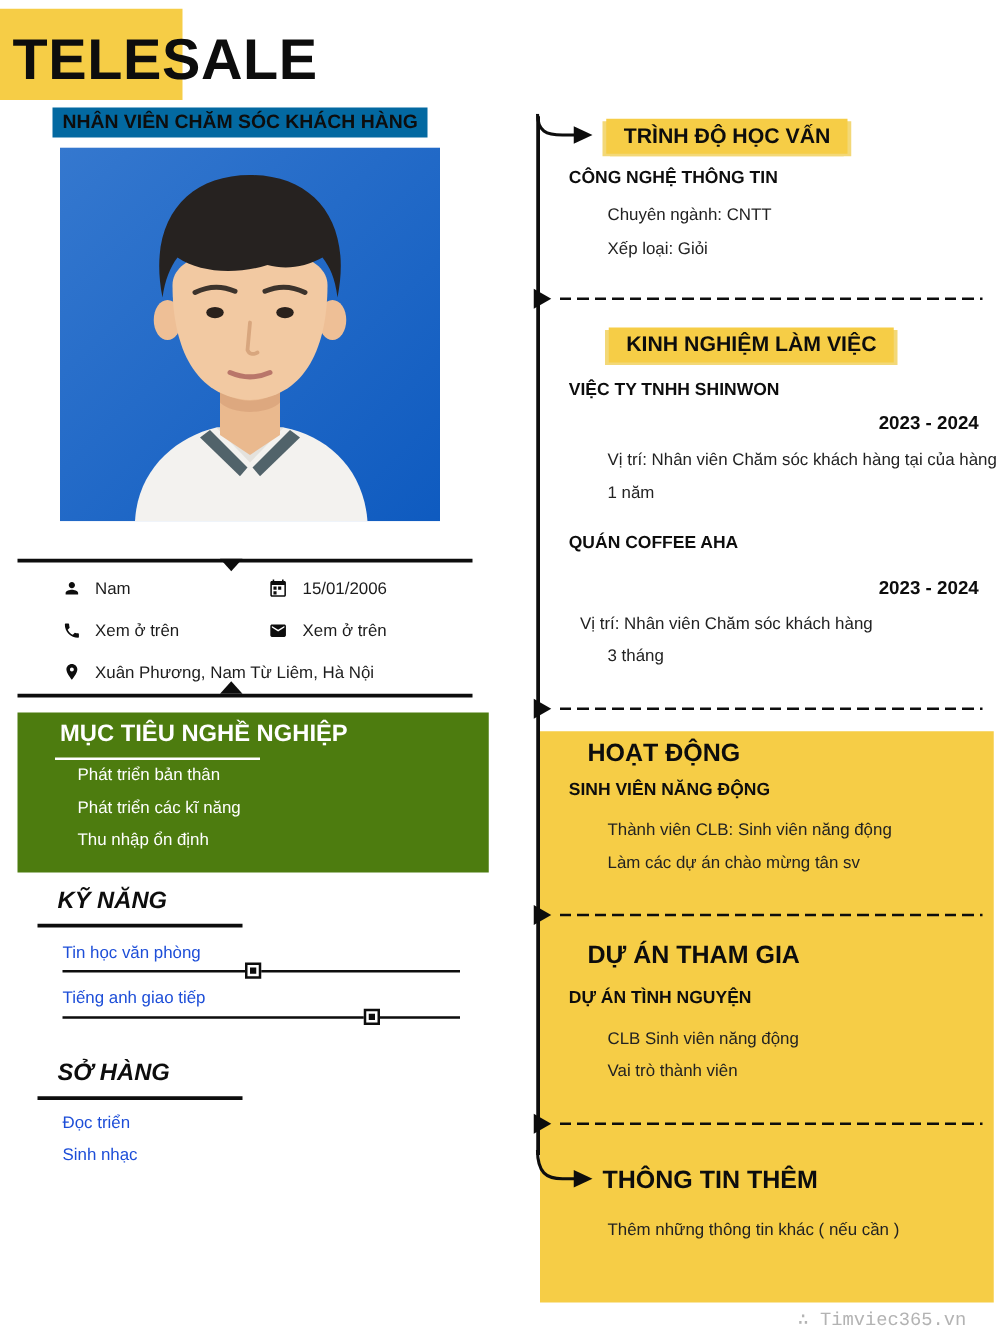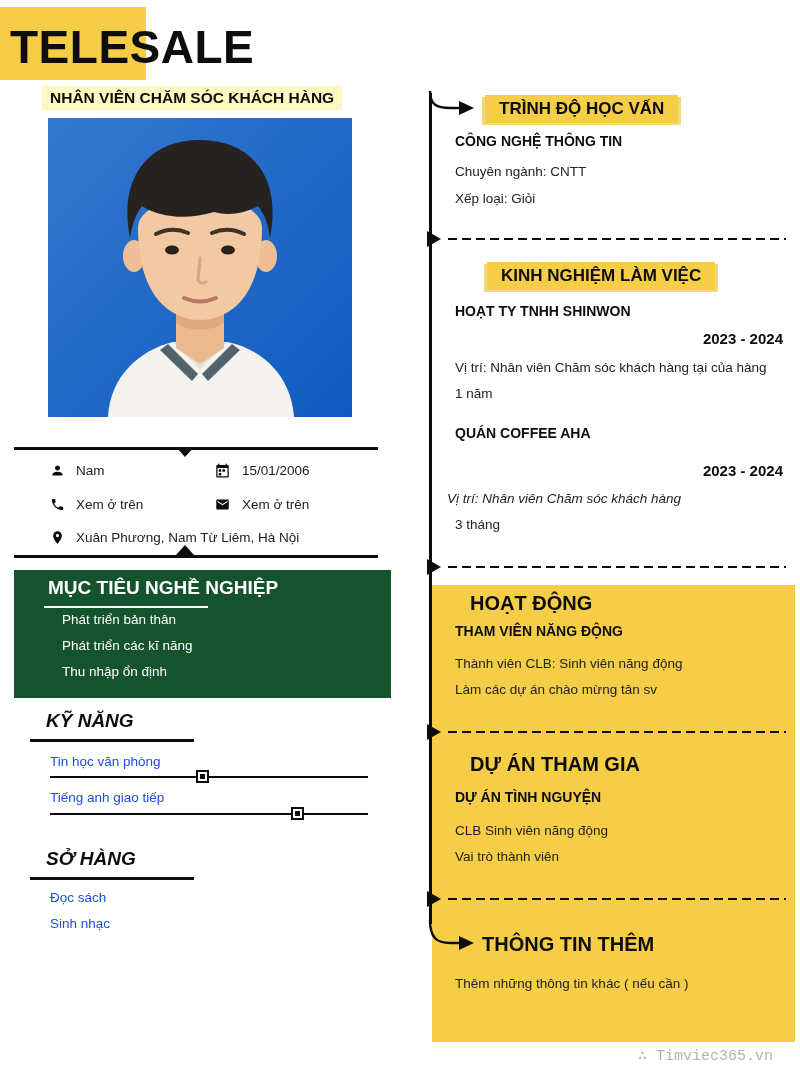--- a/index.html
+++ b/index.html
@@ -5,47 +5,47 @@
   html,body{margin:0;padding:0;}
   body{
     width:800px;height:1069px;position:relative;background:#ffffff;
     font-family:"Liberation Sans","DejaVu Sans",sans-serif;color:#1c1c1c;
     overflow:hidden;
   }
   .abs{position:absolute;}
   
   .title-yellow{left:0;top:7px;width:146px;height:73px;background:#F6CD46;}
   .cv-title{left:10px;top:20px;font-size:46px;font-weight:800;letter-spacing:.5px;color:#0d0d0d;}
-  .cv-subtitle{left:42px;top:86px;background:#fef9c3;padding:3px 8px;font-size:15.5px;font-weight:700;color:#0d0d0d;}
+  .cv-subtitle{left:42px;top:86px;background:#0369a1;padding:3px 8px;font-size:15.5px;font-weight:700;color:#0d0d0d;}
   
   .photo{left:48px;top:118px;width:304px;height:299px;}
   
   .hline{height:2.5px;background:#0d0d0d;}
   .tri-down{width:0;height:0;border-left:9px solid transparent;border-right:9px solid transparent;border-top:10px solid #0d0d0d;}
   .tri-up{width:0;height:0;border-left:9px solid transparent;border-right:9px solid transparent;border-bottom:10px solid #0d0d0d;}
   .info-ic{width:15px;height:15px;}
   .info-txt{font-size:13.5px;color:#1c1c1c;}
   
-  .obj-box{left:14px;top:570px;width:377px;height:128px;background:#14532d;}
+  .obj-box{left:14px;top:570px;width:377px;height:128px;background:#4d7c0f;}
   .obj-title{left:34px;top:7px;font-size:19px;font-weight:700;color:#ffffff;}
   .obj-underline{left:30px;top:36px;width:164px;height:2px;background:#ffffff;}
   .obj-item{left:48px;font-size:13.5px;color:#ffffff;}
   
   .l-heading{font-size:19px;font-weight:700;color:#0d0d0d;font-style:italic;}
   .l-underline{height:3px;background:#0d0d0d;}
   .l-item{font-size:13.5px;color:#1d4ed8;}
   .skill-bar{left:50px;width:318px;height:2px;background:#0d0d0d;}
   .skill-handle{position:absolute;top:-6px;width:9px;height:9px;border:2px solid #0d0d0d;background:#ffffff;display:flex;align-items:center;justify-content:center;}
   .skill-handle span{width:5px;height:5px;background:#0d0d0d;display:block;}
   
   .vline{left:429px;top:93px;width:2.5px;height:831px;background:#0d0d0d;}
   .r-heading-hl{background:#F6CD46;padding:4px 14px;font-size:17px;font-weight:800;color:#0d0d0d;box-shadow:3px 2px 0 #f3d877,-3px 2px 0 #f3d877;}
   .r-heading{font-size:20px;font-weight:800;color:#0d0d0d;}
   .r-sub{font-size:14px;font-weight:700;color:#0d0d0d;}
-  .r-txt{font-size:13.5px;color:#222222;}
+  .r-txt{font-size:13.5px;color:#222222;margin-left:31px;}
   .r-period{font-size:15px;font-weight:700;color:#0d0d0d;width:328px;text-align:right;}
   .dash-sep{height:2px;background:repeating-linear-gradient(90deg,#0d0d0d 0 9px,transparent 9px 14px);}
   .tri-right{width:0;height:0;border-top:8px solid transparent;border-bottom:8px solid transparent;border-left:14px solid #0d0d0d;}
   .yellow-block{left:432px;top:585px;width:363px;height:457px;background:#F6CD46;}
   .watermark{left:638px;top:1046px;font-family:"Liberation Mono","DejaVu Sans Mono",monospace;font-size:15px;color:#b3b3b3;}
 </style>
 </head>
 <body>
 
 <div class="abs title-yellow"></div>
@@ -152,21 +152,21 @@
 
 <div class="abs l-item" style="left:50px;top:790px;">Tiếng anh giao tiếp</div>
 <div class="abs skill-bar" style="top:813px;">
   <div class="skill-handle" style="position: absolute; left: calc(78% - 7px);">
       <span></span>
     </div>
 </div>
 
 <div class="abs l-heading" style="left:46px;top:848px;">SỞ HÀNG</div>
 <div class="abs l-underline" style="left:30px;top:877px;width:164px;"></div>
-<div class="abs l-item" style="left:50px;top:890px;">Đọc sách</div>
+<div class="abs l-item" style="left:50px;top:890px;">Đọc triển</div>
 <div class="abs l-item" style="left:50px;top:916px;">Sinh nhạc</div>
 
 <div class="abs yellow-block"></div>
 <div class="abs vline"></div>
 
 <div class="abs" style="left:428px;top:91px;">
   <svg width="50" height="26" viewBox="0 0 50 26">
     <path d="M2 0 C2 14 9 17 22 17 L32 17" stroke="#0d0d0d" stroke-width="2.5" fill="none"></path>
     <polygon points="31,10 46,17 31,24" fill="#0d0d0d"></polygon>
   </svg>
@@ -175,35 +175,35 @@
 <div class="abs r-heading-hl" style="left:485px;top:95px;">TRÌNH ĐỘ HỌC VẤN</div>
 <div class="abs r-sub" style="left:455px;top:133px;">CÔNG NGHỆ THÔNG TIN</div>
 <div class="abs r-txt" style="left:455px;top:164px;">Chuyên ngành: CNTT</div>
 <div class="abs r-txt" style="left:455px;top:191px;">Xếp loại: Giỏi</div>
 
 <div class="abs dash-sep" style="left:448px;top:238px;width:338px;"></div>
 <div class="abs tri-right" style="left:427px;top:231px;"></div>
 
 <div class="abs r-heading-hl" style="left:487px;top:262px;text-align:center;">KINH NGHIỆM LÀM VIỆC</div>
 
-<div class="abs r-sub" style="left:455px;top:303px;">HOẠT TY TNHH SHINWON</div>
+<div class="abs r-sub" style="left:455px;top:303px;">VIỆC TY TNHH SHINWON</div>
 <div class="abs r-period" style="left:455px;top:330px;">2023 - 2024</div>
 <div class="abs r-txt" style="left:455px;top:360px;">Vị trí: Nhân viên Chăm sóc khách hàng tại của hàng</div>
 <div class="abs r-txt" style="left:455px;top:386px;">1 năm</div>
 
 <div class="abs r-sub" style="left:455px;top:425px;">QUÁN COFFEE AHA</div>
 <div class="abs r-period" style="left:455px;top:462px;">2023 - 2024</div>
-<div class="abs r-txt" style="left:447px;top:491px;font-style:italic;">Vị trí: Nhân viên Chăm sóc khách hàng</div>
+<div class="abs r-txt" style="left:433px;top:491px;">Vị trí: Nhân viên Chăm sóc khách hàng</div>
 <div class="abs r-txt" style="left:455px;top:517px;">3 tháng</div>
 
 <div class="abs dash-sep" style="left:448px;top:566px;width:338px;"></div>
 <div class="abs tri-right" style="left:427px;top:559px;"></div>
 
 <div class="abs r-heading" style="left:470px;top:592px;">HOẠT ĐỘNG</div>
-<div class="abs r-sub" style="left:455px;top:623px;">THAM VIÊN NĂNG ĐỘNG</div>
+<div class="abs r-sub" style="left:455px;top:623px;">SINH VIÊN NĂNG ĐỘNG</div>
 <div class="abs r-txt" style="left:455px;top:656px;">Thành viên CLB: Sinh viên năng động</div>
 <div class="abs r-txt" style="left:455px;top:682px;">Làm các dự án chào mừng tân sv</div>
 
 <div class="abs dash-sep" style="left:448px;top:731px;width:338px;"></div>
 <div class="abs tri-right" style="left:427px;top:724px;"></div>
 
 <div class="abs r-heading" style="left:470px;top:753px;">DỰ ÁN THAM GIA</div>
 <div class="abs r-sub" style="left:455px;top:789px;">DỰ ÁN TÌNH NGUYỆN</div>
 <div class="abs r-txt" style="left:455px;top:823px;">CLB Sinh viên năng động</div>
 <div class="abs r-txt" style="left:455px;top:849px;">Vai trò thành viên</div>

